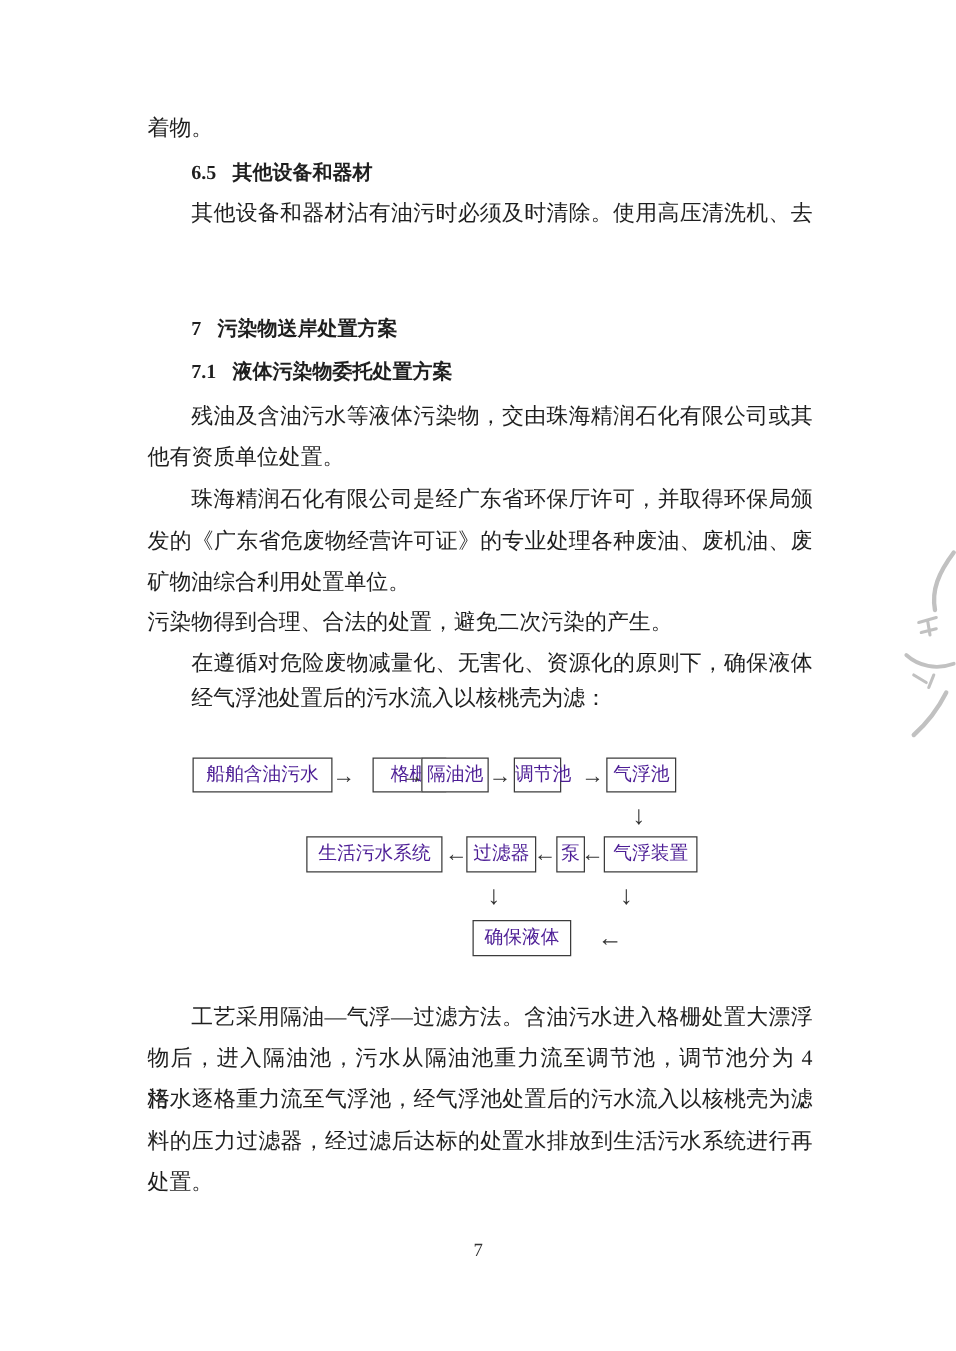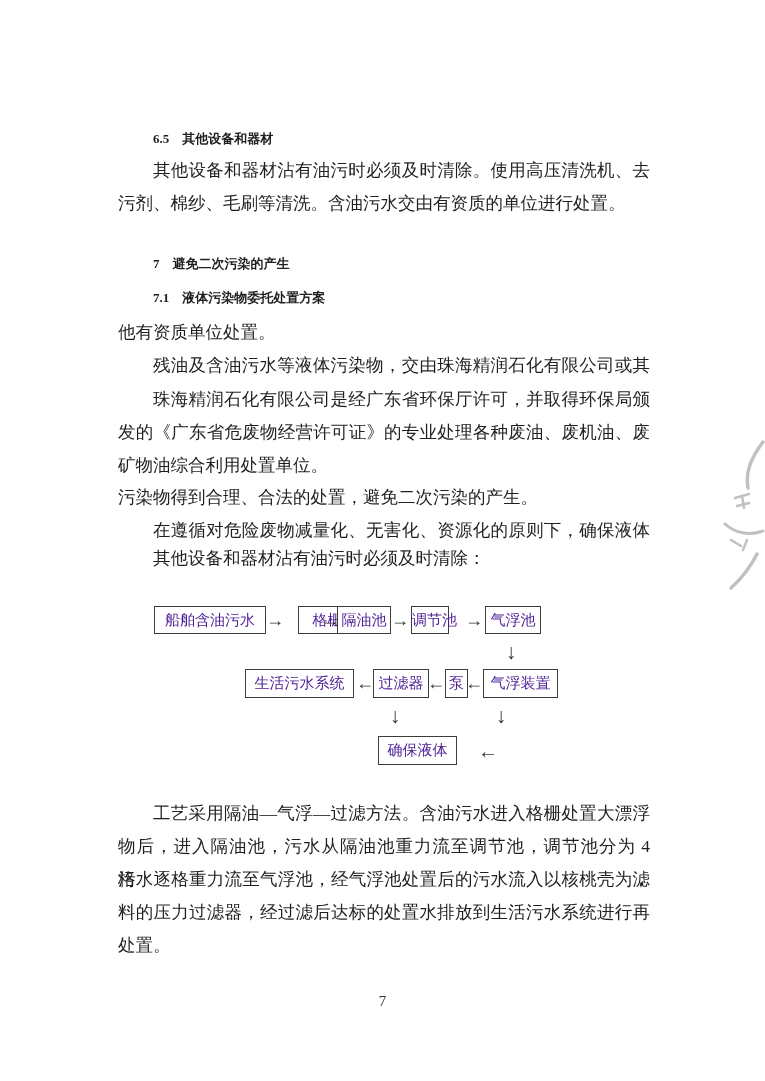--- a/index.html
+++ b/index.html
@@ -18,21 +18,21 @@
     font-size:17.5px;
     text-align:justify;
     text-align-last:justify;
     text-justify:inter-character;
     overflow:visible;
   }
   .ln-last{text-align:left;text-align-last:auto;}
   .ind{padding-left:35px;}
   .hd{
     height:33px;line-height:33px;
-    font-size:13px;font-weight:bold;
+    font-size:16px;font-weight:bold;
     text-align:left;text-align-last:auto;
   }
   .hd .hnum{margin-right:13px;}
   
   #flow{position:absolute;left:0;top:595px;width:765px;height:190px;}
   .fbox{
     position:absolute;
     box-sizing:border-box;
     height:28px;line-height:26px;
     border:1px solid #3c3c3c;
@@ -61,62 +61,64 @@
     text-align:center;font-size:15px;color:#333;
   }
   
   #edge-art{position:absolute;right:0;top:436px;width:48px;height:155px;opacity:.55;}
 </style>
 </head>
 <body>
 
 <div id="page">
 
+  <div class="col" style="top:86px">
+    <div class="ln ln-last">着物。</div>
+  </div>
 
   <div class="col" style="top:122px">
     <div class="hd ind">
       <span class="hnum">6.5</span><span>其他设备和器材</span>
     </div>
   </div>
 
   <div class="col" style="top:154px">
     <div class="ln ind">其他设备和器材沾有油污时必须及时清除。使用高压清洗机、去</div>
-    <div class="ln ln-last">污剂、棉纱、毛刷等清洗。含油污水交由有资质的单位进行处置。</div>
   </div>
 
   <div class="col" style="top:247px">
     <div class="hd ind">
-      <span class="hnum">7</span><span>避免二次污染的产生</span>
+      <span class="hnum">7</span><span>污染物送岸处置方案</span>
     </div>
   </div>
 
   <div class="col" style="top:281px">
     <div class="hd ind">
       <span class="hnum">7.1</span><span>液体污染物委托处置方案</span>
     </div>
   </div>
 
   <div class="col" style="top:316px">
+    <div class="ln ind">残油及含油污水等液体污染物，交由珠海精润石化有限公司或其</div>
     <div class="ln ln-last">他有资质单位处置。</div>
-    <div class="ln ind">残油及含油污水等液体污染物，交由珠海精润石化有限公司或其</div>
   </div>
 
   <div class="col" style="top:383px">
     <div class="ln ind">珠海精润石化有限公司是经广东省环保厅许可，并取得环保局颁</div>
     <div class="ln">发的《广东省危废物经营许可证》的专业处理各种废油、废机油、废</div>
     <div class="ln ln-last">矿物油综合利用处置单位。</div>
   </div>
 
   <div class="col" style="top:481px">
     <div class="ln ln-last">污染物得到合理、合法的处置，避免二次污染的产生。</div>
     <div class="ln ind">在遵循对危险废物减量化、无害化、资源化的原则下，确保液体</div>
   </div>
 
   <div class="col" style="top:542px">
-    <div class="ln ln-last ind">其他设备和器材沾有油污时必须及时清除：</div>
+    <div class="ln ln-last ind">经气浮池处置后的污水流入以核桃壳为滤：</div>
   </div>
 
   <div id="flow">
 
     <div class="fbox r1" style="left:154px;width:112px">船舶含油污水</div>
     <div class="harr" style="left:263px;top:11px">→</div>
     <div class="fbox r1" style="left:298px;width:59px">格栅</div>
     <div class="harr" style="left:318px;top:11px">→</div>
     <div class="fbox r1" style="left:337px;width:54px">隔油池</div>
     <div class="harr" style="left:388px;top:11px">→</div>

